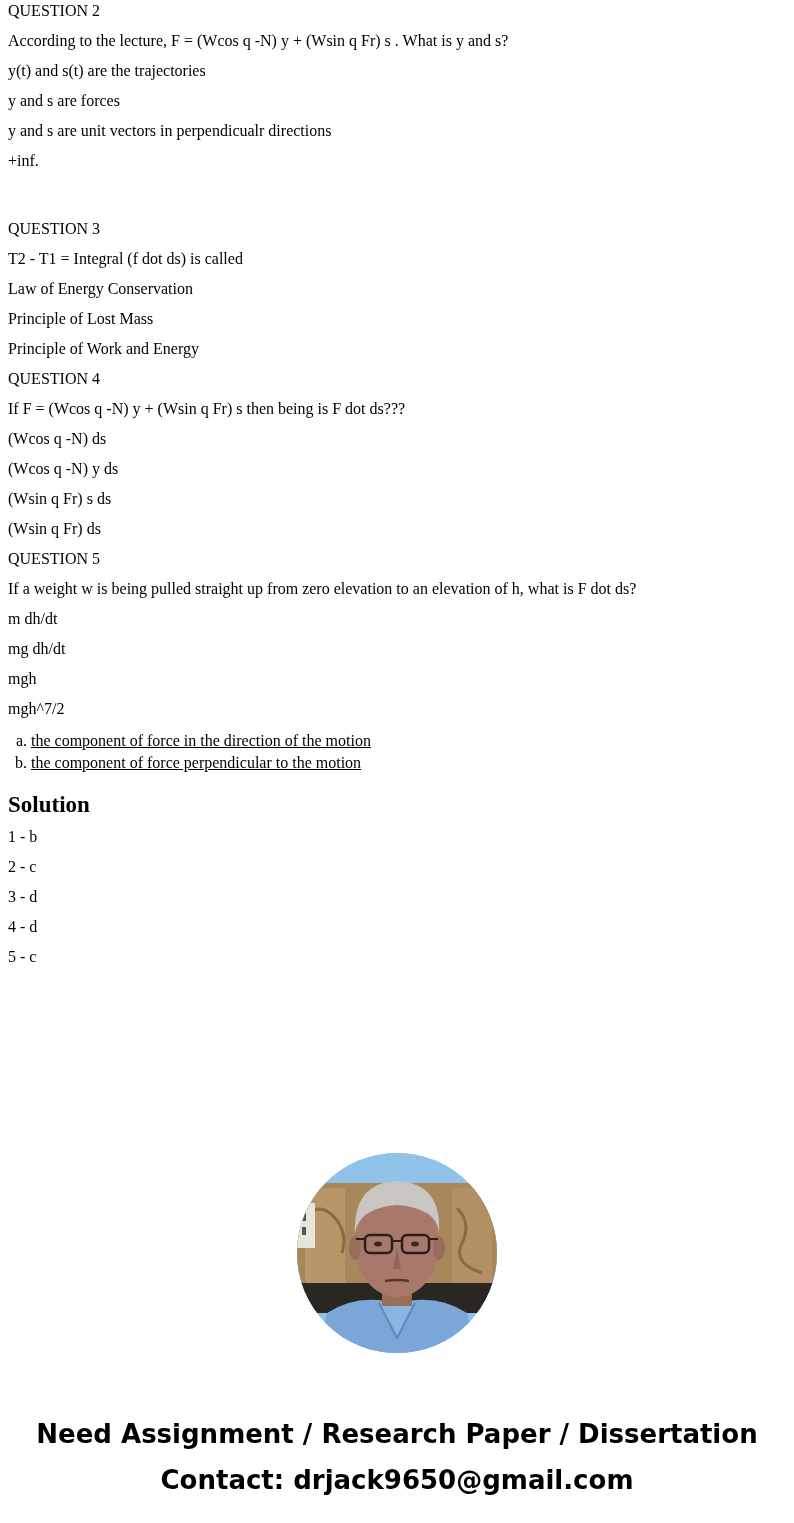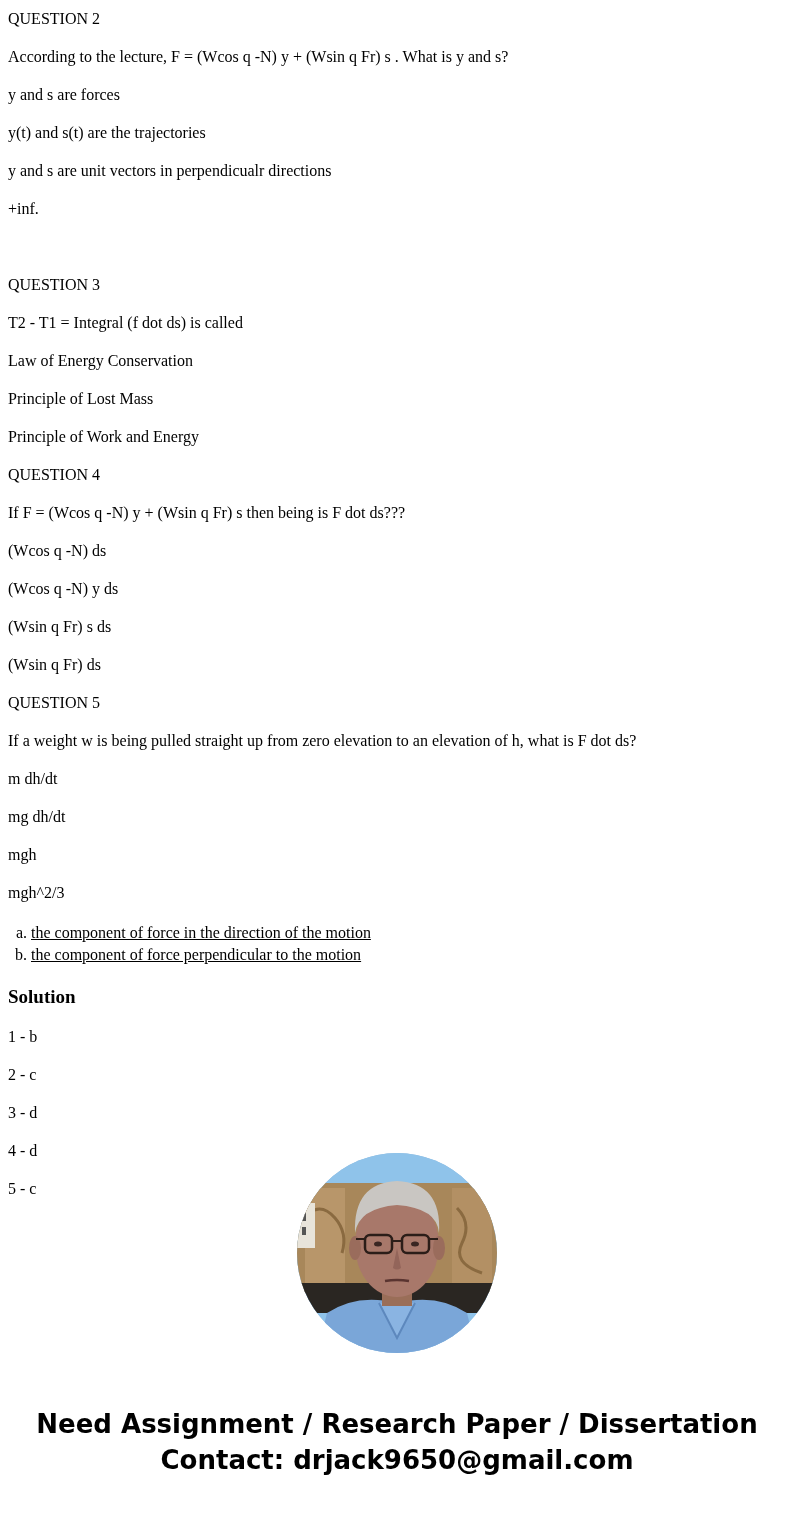--- a/index.html
+++ b/index.html
@@ -16,41 +16,41 @@
       font-family: "Liberation Serif", serif;
       font-size: 16px;
     }
     .page {
       position: absolute;
       left: 8px;
       top: -10px;
       width: 778px;
     }
     p {
-      margin: 20px 0;
+      margin: 12px 0;
       line-height: 18px;
     }
     .spacer {
       height: 18px;
       margin: 16px 0;
     }
     ol.choices {
       margin: 8px 0 0 0;
       padding: 0 0 0 23px;
       list-style-type: lower-alpha;
       line-height: 22px;
     }
     ol.choices li {
       padding-left: 0;
       text-decoration: underline;
     }
     h3.solution-heading {
       font-family: "Liberation Serif", serif;
       font-weight: bold;
-      font-size: 19px;
+      font-size: 23px;
       margin: 20px 0 6px 0;
       line-height: 22px;
     }
     .avatar-wrap {
       position: absolute;
       left: 297px;
       top: 1153px;
       width: 200px;
       height: 200px;
       border-radius: 50%;
@@ -66,33 +66,33 @@
       top: 1403px;
       width: 794px;
       text-align: center;
       font-family: "DejaVu Sans", sans-serif;
       font-weight: bold;
       font-size: 26px;
       line-height: 30px;
       color: #000000;
     }
     .promo div {
-      margin: 6px;
+      margin: 16px;
     }
   </style>
 </head>
 <body>
 
 <div class="page">
 
   <section>
     <p>QUESTION 2</p>
     <p>According to the lecture, F = (Wcos q -N) y + (Wsin q Fr) s . What is y and s?</p>
+    <p>y(t) and s(t) are the trajectories</p>
     <p>y and s are forces</p>
-    <p>y(t) and s(t) are the trajectories</p>
     <p>y and s are unit vectors in perpendicualr directions</p>
     <p>+inf.</p>
   </section>
 
   <div class="spacer"></div>
 
   <section>
     <p>QUESTION 3</p>
     <p>T2 - T1 = Integral (f dot ds) is called</p>
     <p>Law of Energy Conservation</p>
@@ -108,21 +108,21 @@
     <p>(Wsin q Fr) s ds</p>
     <p>(Wsin q Fr) ds</p>
   </section>
 
   <section>
     <p>QUESTION 5</p>
     <p>If a weight w is being pulled straight up from zero elevation to an elevation of h, what is F dot ds?</p>
     <p>m dh/dt</p>
     <p>mg dh/dt</p>
     <p>mgh</p>
-    <p>mgh^2/3</p>
+    <p>mgh^7/2</p>
   </section>
 
   <ol class="choices">
     <li>the component of force in the direction of the motion</li>
     <li>the component of force perpendicular to the motion</li>
   </ol>
 
   <section>
     <h3 class="solution-heading">Solution</h3>
     <p>1 - b</p>

